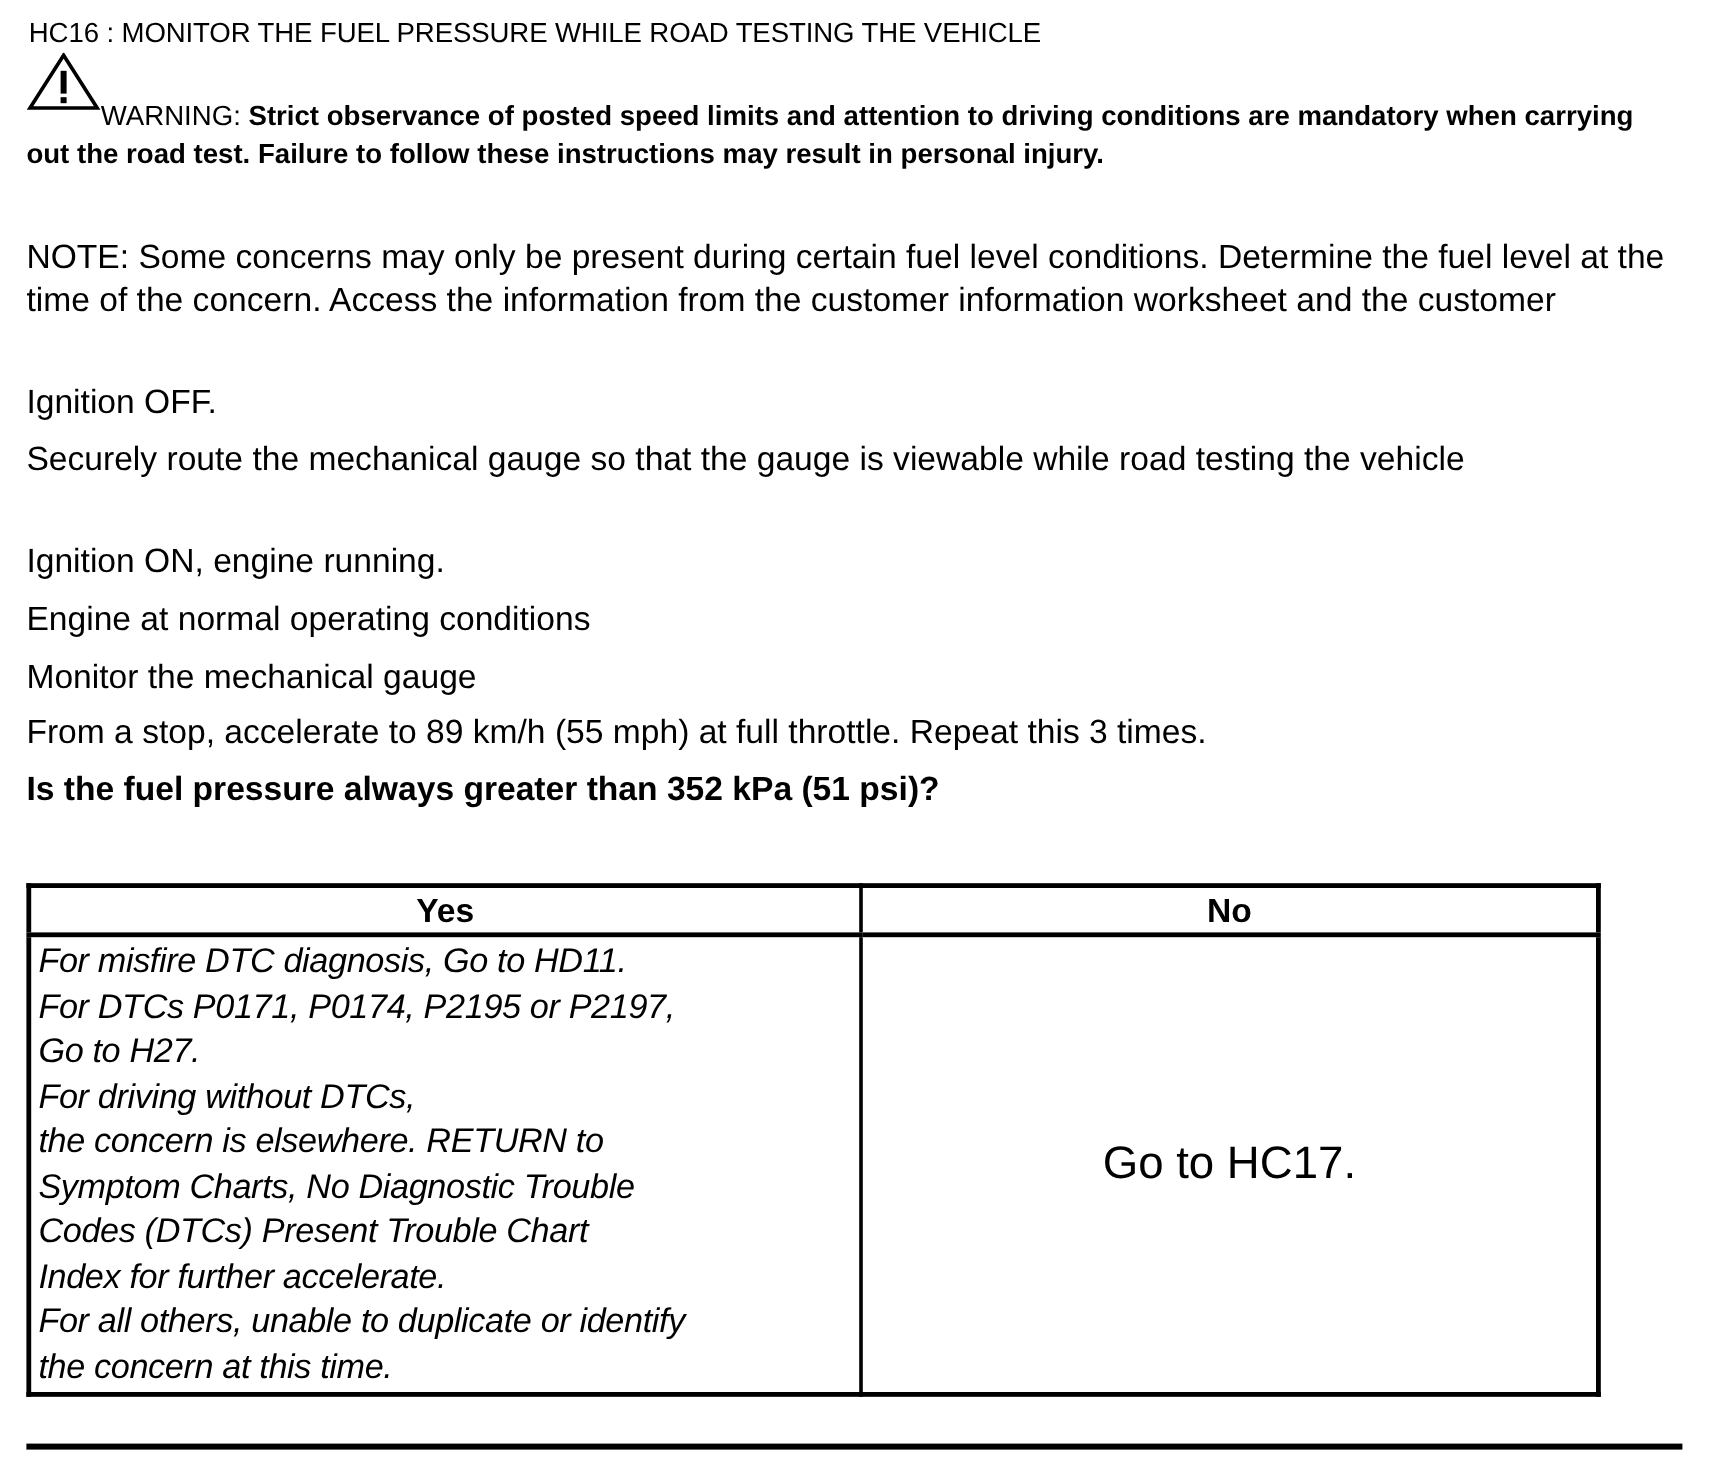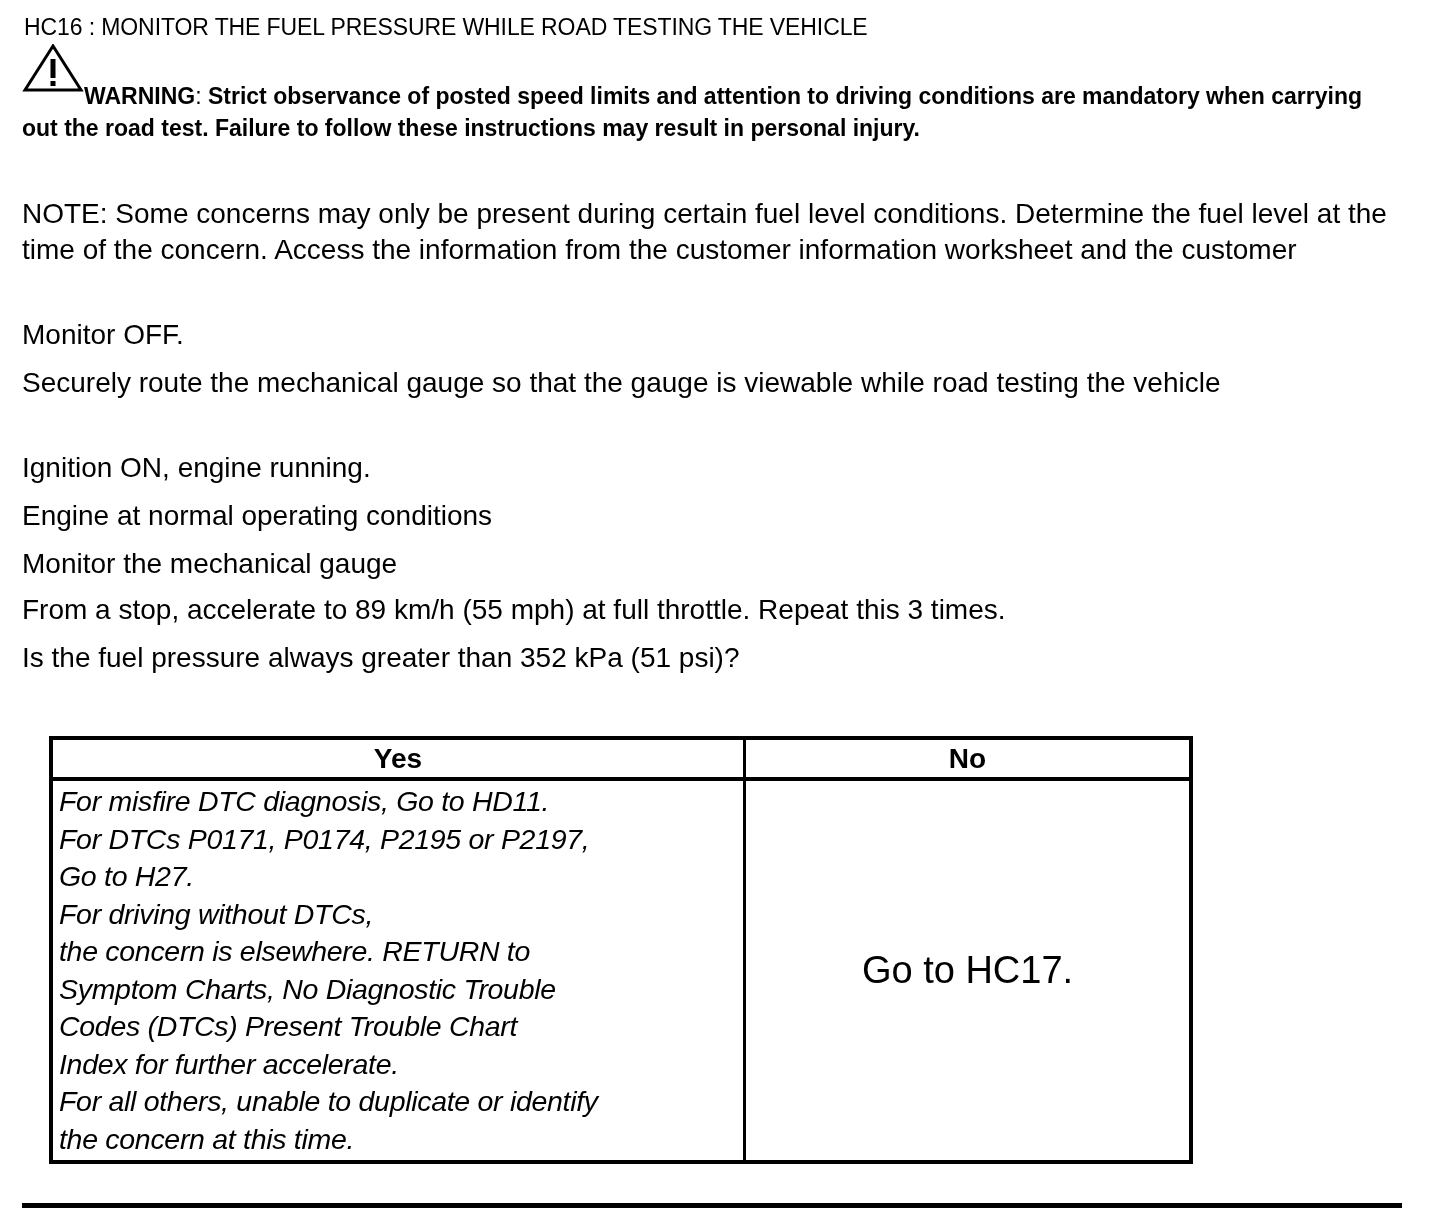--- a/index.html
+++ b/index.html
@@ -14,37 +14,37 @@
     }
     .warning {
       left: 22px; top: 62px; width: 1360px;
       font-size: 23px; font-weight: bold; line-height: 32px;
     }
     .warning-icon {
       display: inline-block; width: 62px; height: 46px; vertical-align: -4px;
       position: relative; margin-right: 0;
     }
     .warning-icon svg { position: absolute; left: 0; top: -18px; }
-    .warn-label { font-weight: bold; }
+    .warn-label { font-weight: normal; }
     .warn-colon { font-weight: normal; }
     .para {
       left: 22px; font-size: 28px; line-height: 36px; width: 1380px;
     }
     .p-note { top: 196px; }
     .p-ign-off { top: 317px; }
     .p-route { top: 365px; }
     .p-ign-on { top: 450px; }
     .p-engine { top: 498px; }
     .p-monitor { top: 546px; }
     .p-accel { top: 592px; }
-    .p-question { top: 640px; font-weight: normal; }
+    .p-question { top: 640px; font-weight: bold; }
 
     table.yn {
-      position: absolute; left: 22px; top: 736px; width: 1144px;
-      border-collapse: collapse; border: 4px solid #000; margin-left: 27px;
+      position: absolute; left: 22px; top: 736px; width: 1312px;
+      border-collapse: collapse; border: 4px solid #000;
     }
     table.yn th, table.yn td { border: 3px solid #000; padding: 0; }
     table.yn th {
       height: 37px; font-size: 28px; font-weight: bold; text-align: center;
       border-bottom: 4px solid #000;
     }
     table.yn th.col-yes, table.yn td.col-yes { width: 680px; }
     table.yn td.col-yes {
       font-size: 28.5px; line-height: 37.5px; padding: 2px 4px 2px 6px; vertical-align: top;
       letter-spacing: -0.3px;
@@ -67,21 +67,21 @@
   <span class="warning-icon">
     <svg width="62" height="50" viewBox="0 0 62 50">
       <polygon points="31,2 3,46 59,46" fill="none" stroke="#000" stroke-width="3"></polygon>
       <rect x="28.5" y="15" width="5" height="19" fill="#000"></rect>
       <rect x="28.5" y="37" width="5" height="5" fill="#000"></rect>
     </svg>
   </span><span class="warn-label">WARNING</span><span class="warn-colon">:</span><span> Strict observance of posted speed limits and attention to driving conditions are mandatory when carrying out the road test. Failure to follow these instructions may result in personal injury.</span>
 </div>
 
 <div class="abs para p-note">NOTE: Some concerns may only be present during certain fuel level conditions. Determine the fuel level at the time of the concern. Access the information from the customer information worksheet and the customer</div>
-<div class="abs para p-ign-off">Monitor OFF.</div>
+<div class="abs para p-ign-off">Ignition OFF.</div>
 <div class="abs para p-route">Securely route the mechanical gauge so that the gauge is viewable while road testing the vehicle</div>
 <div class="abs para p-ign-on">Ignition ON, engine running.</div>
 <div class="abs para p-engine">Engine at normal operating conditions</div>
 <div class="abs para p-monitor">Monitor the mechanical gauge</div>
 <div class="abs para p-accel">From a stop, accelerate to 89 km/h (55 mph) at full throttle. Repeat this 3 times.</div>
 <div class="abs para p-question">Is the fuel pressure always greater than 352 kPa (51 psi)?</div>
 
 <table class="yn">
   <thead>
     <tr>

